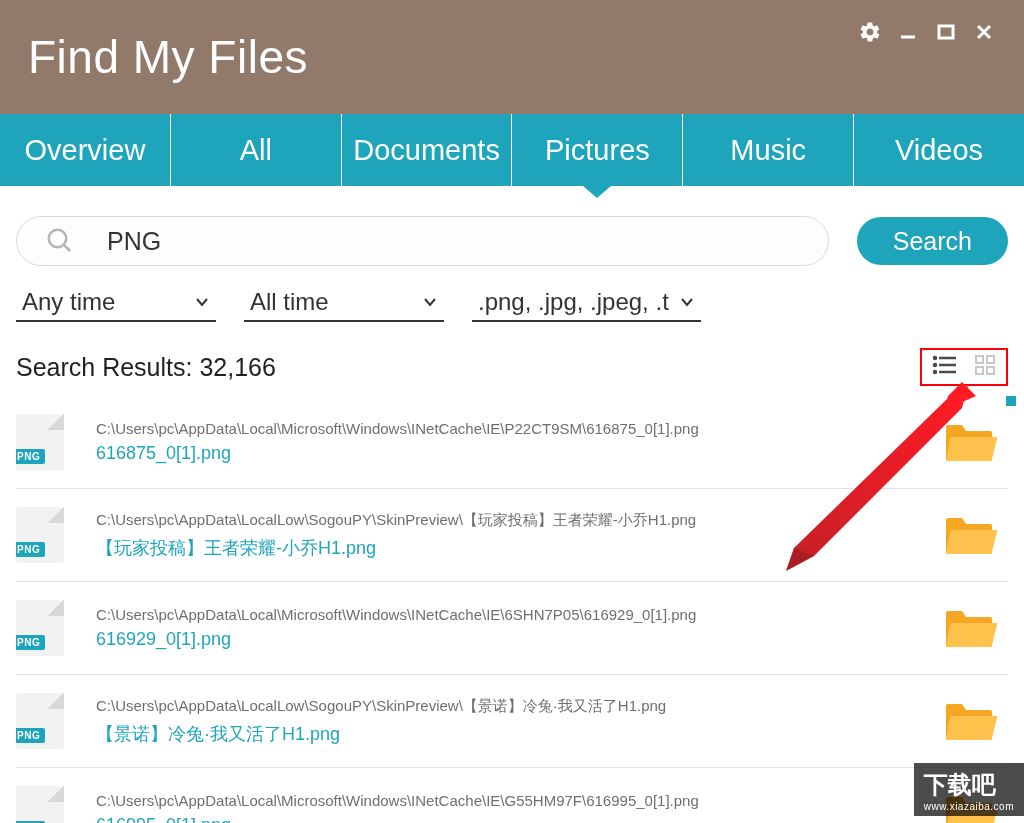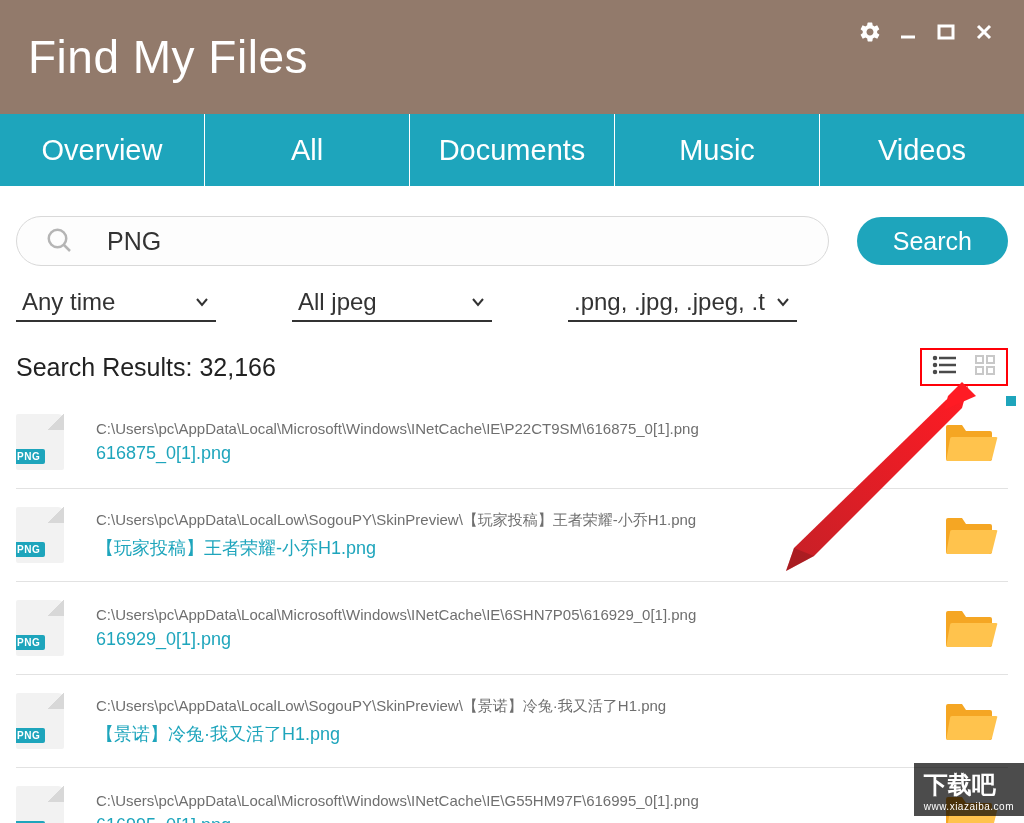--- a/index.html
+++ b/index.html
@@ -19,21 +19,21 @@
 .tab.active .arrow-down { position: absolute; bottom: -12px; left: 50%; transform: translateX(-50%); width: 0; height: 0; border-left: 14px solid transparent; border-right: 14px solid transparent; border-top: 12px solid #1ea5bc; }
 
 
 .search-row { display: flex; align-items: center; padding: 30px 16px 0 16px; gap: 28px; }
 .search-box { flex: 1; height: 50px; background: #fdfdfd; border: 1px solid #d9d9d9; border-radius: 25px; display: flex; align-items: center; padding: 0 28px; }
 .search-box svg { opacity: 0.35; margin-right: 32px; flex-shrink: 0; }
 .search-input { border: none; outline: none; font-size: 25px; font-weight: 300; color: #333; flex: 1; background: transparent; }
 .search-btn { height: 48px; padding: 0 36px; background: #1ea5bc; color: #fff; border: none; border-radius: 25px; font-size: 25px; font-weight: 300; cursor: pointer; }
 
 
-.filters { display: flex; gap: 76px; padding: 18px 16px 0 16px; }
+.filters { display: flex; gap: 28px; padding: 18px 16px 0 16px; }
 .filter { display: flex; align-items: center; justify-content: space-between; border-bottom: 2px solid #333; color: #333; font-size: 24px; font-weight: 300; padding: 4px 6px; min-width: 200px; cursor: pointer; }
 .filter:first-child, .filter:nth-child(2) { min-width: 200px; }
 .filter .chev { margin-left: 10px; }
 
 
 .results-header { display: flex; align-items: center; justify-content: space-between; padding: 26px 16px 10px 16px; }
 .results-left { font-size: 25px; font-weight: 300; color: #222; }
 .results-left .count { }
 .view-toggle { border: 2px solid #ff0008; padding: 4px 10px; display: flex; align-items: center; gap: 16px; }
 .view-icon { cursor: pointer; }
@@ -93,20 +93,24 @@
 <div class="tabs">
   <div class="tab">
       <span>Overview</span>
     </div>
   <div class="tab">
       <span>All</span>
     </div>
   <div class="tab">
       <span>Documents</span>
     </div>
+  <div class="tab active">
+      <span>Pictures</span>
+      <div class="arrow-down"></div>
+    </div>
   <div class="tab">
       <span>Music</span>
     </div>
   <div class="tab">
       <span>Videos</span>
     </div>
 </div>
 
 <div class="search-row">
   <div class="search-box">
@@ -120,21 +124,21 @@
 </div>
 
 <div class="filters">
   <div class="filter">
     <span>Any time</span>
     <svg class="chev" width="16" height="16" viewBox="0 0 16 16" fill="none" stroke="#333" stroke-width="2">
         <polyline points="3,5 8,11 13,5"></polyline>
       </svg>
   </div>
   <div class="filter">
-    <span>All jpeg</span>
+    <span>All time</span>
     <svg class="chev" width="16" height="16" viewBox="0 0 16 16" fill="none" stroke="#333" stroke-width="2">
         <polyline points="3,5 8,11 13,5"></polyline>
       </svg>
   </div>
   <div class="filter">
     <span>.png, .jpg, .jpeg, .t</span>
     <svg class="chev" width="16" height="16" viewBox="0 0 16 16" fill="none" stroke="#333" stroke-width="2">
         <polyline points="3,5 8,11 13,5"></polyline>
       </svg>
   </div>

